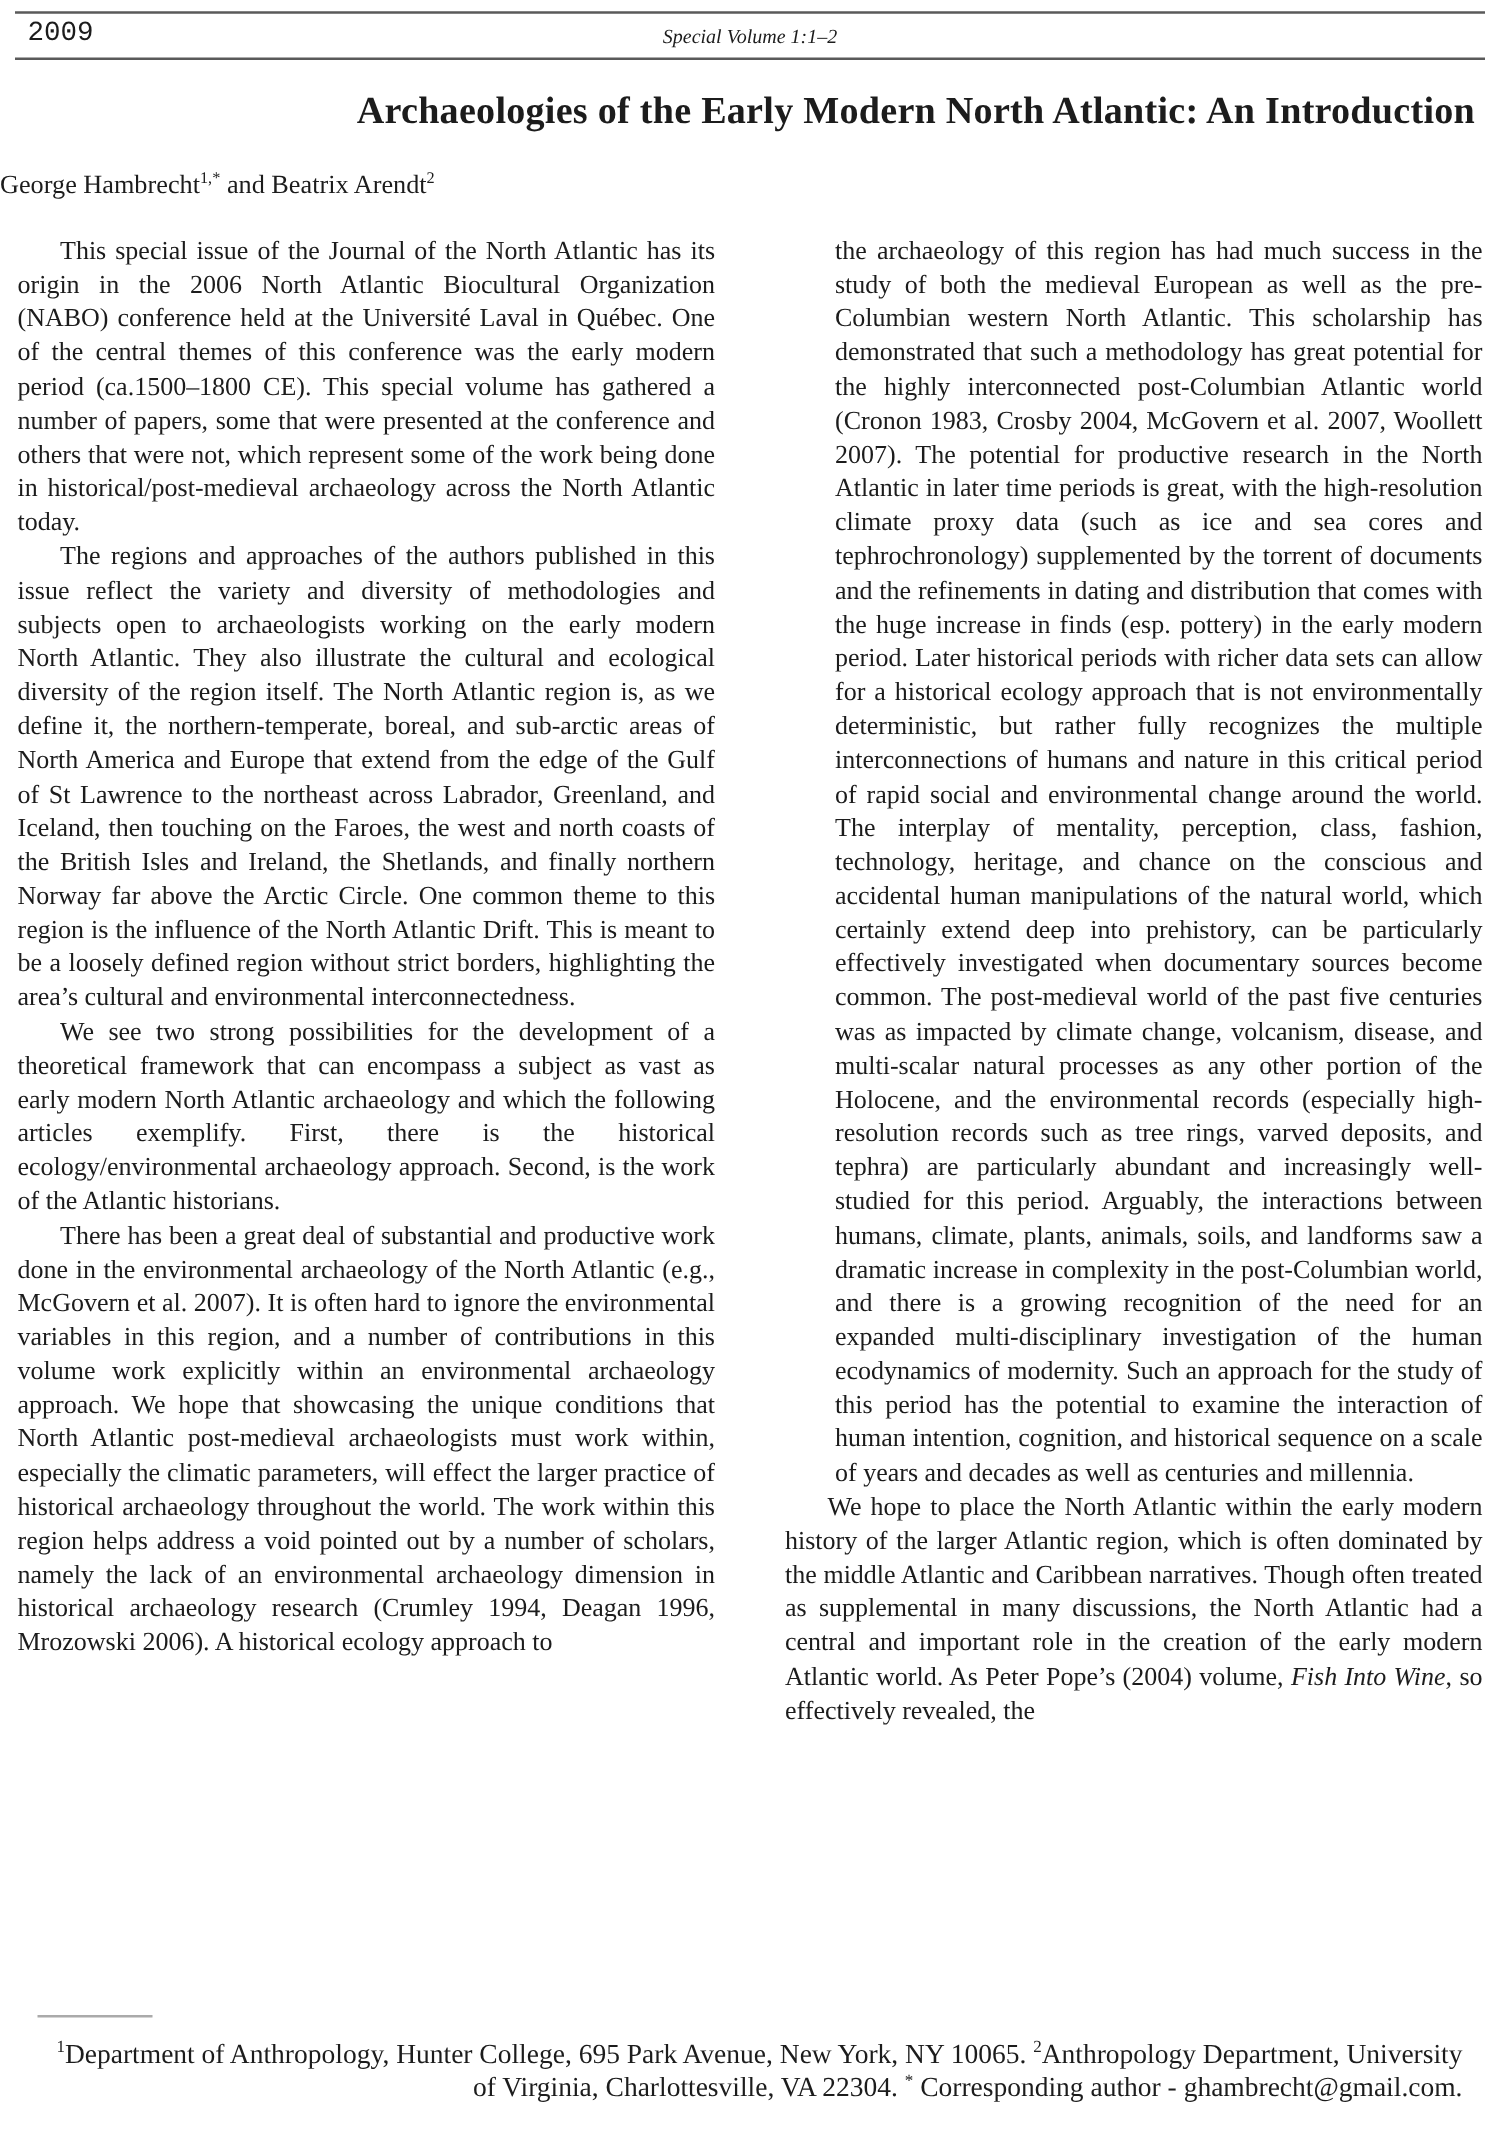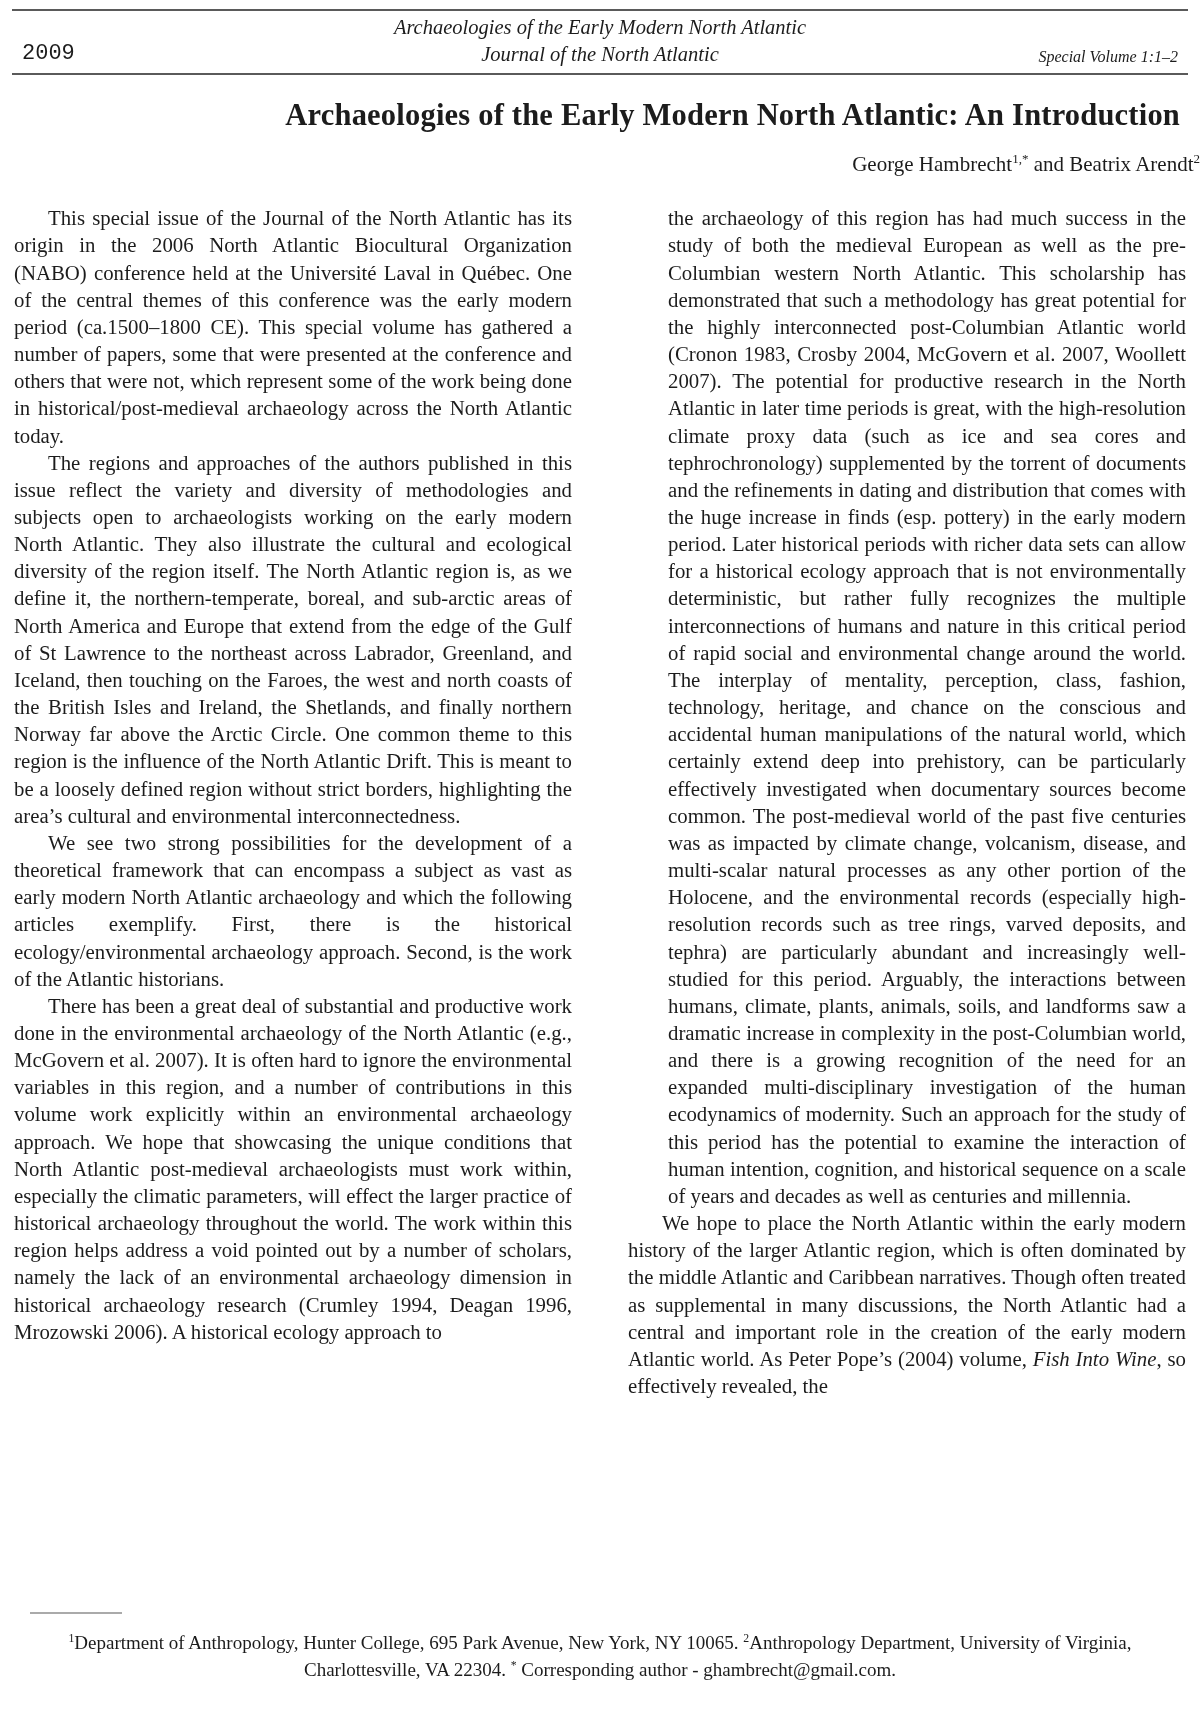--- a/index.html
+++ b/index.html
@@ -24,21 +24,21 @@
   .mast-year { font-size: 22px; justify-self: start; padding-bottom: 1px; font-family: Liberation Mono, monospace; }
   .mast-center { text-align: center; font-style: italic; font-size: 20.5px; line-height: 1.3; }
   .mast-volume { font-size: 16px; justify-self: end; padding-bottom: 1px; font-style: italic; }
   .title {
     text-align: right;
     font-size: 30.5px;
     font-weight: bold;
     margin: 23px 20px 0 20px;
     letter-spacing: 0.2px;
   }
-  .authors { text-align: right; font-size: 21px; margin-top: 19px; }
+  .authors { text-align: left; font-size: 21px; margin-top: 29px; }
   sup { font-size: 0.62em; vertical-align: super; line-height: 0; }
   .columns {
     display: grid;
     grid-template-columns: 1fr 1fr;
     column-gap: 56px;
     padding: 0 14px;
     margin-top: 27px;
     height: 1390px;
     overflow: hidden;
     text-align: justify;
@@ -51,31 +51,27 @@
   .col p.noindent { text-indent: 0; margin-left: 40px; }
   .footnote-block {
     position: absolute;
     left: 30px;
     right: 30px;
     top: 1610px;
     background: #ffffff;
     padding-top: 2px;
   }
   .fn-rule { width: 92px; border-top: 2px solid #aaaaaa; margin-bottom: 16px; }
-  .footnote { font-size: 19px; line-height: 26.5px; text-align: center; }
+  .footnote { font-size: 22px; line-height: 26.5px; text-align: right; }
 </style>
 </head>
 <body>
 
 <header class="masthead">
   <div class="mast-year">2009</div>
-  <div class="mast-center">
-    <div>Archaeologies of the Early Modern North Atlantic</div>
-    <div>Journal of the North Atlantic</div>
-  </div>
   <div class="mast-volume">Special Volume 1:1–2</div>
 </header>
 
 <h1 class="title">Archaeologies of the Early Modern North Atlantic: An Introduction</h1>
 
 <div class="authors"><span>George Hambrecht</span><sup>1,*</sup><span> and </span><span>Beatrix Arendt</span><sup>2</sup></div>
 
 <div class="columns">
   <div class="col">
     <p>This special issue of the Journal of the North Atlantic has its origin in the 2006 North Atlantic Biocultural Organization (NABO) conference held at the Université Laval in Québec. One of the central themes of this conference was the early modern period (ca.1500–1800 CE). This special volume has gathered a number of papers, some that were presented at the conference and others that were not, which represent some of the work being done in historical/post-medieval archaeology across the North Atlantic today.</p>

